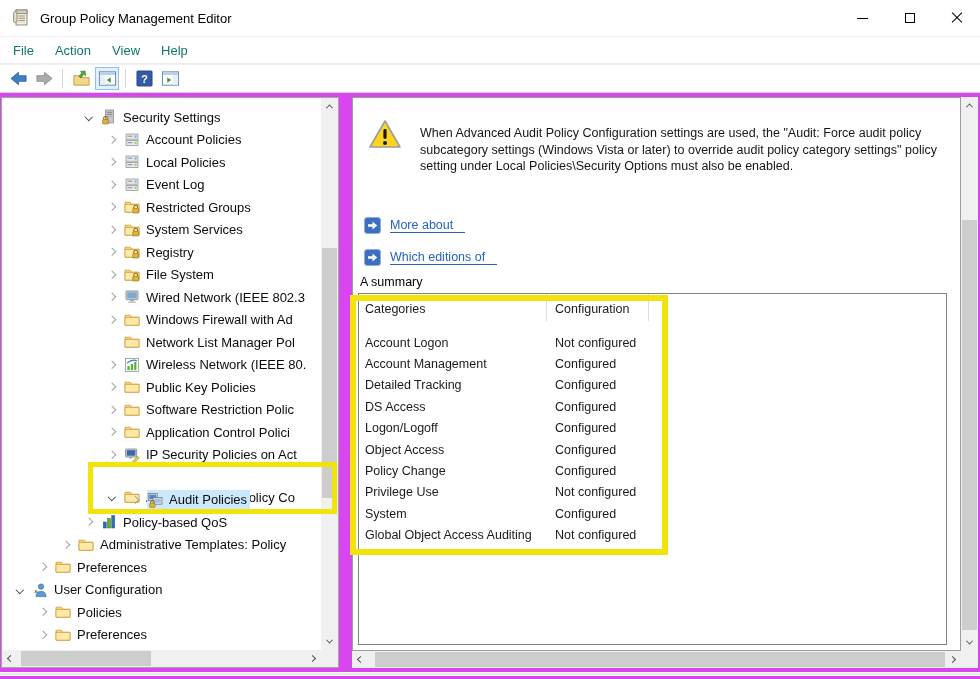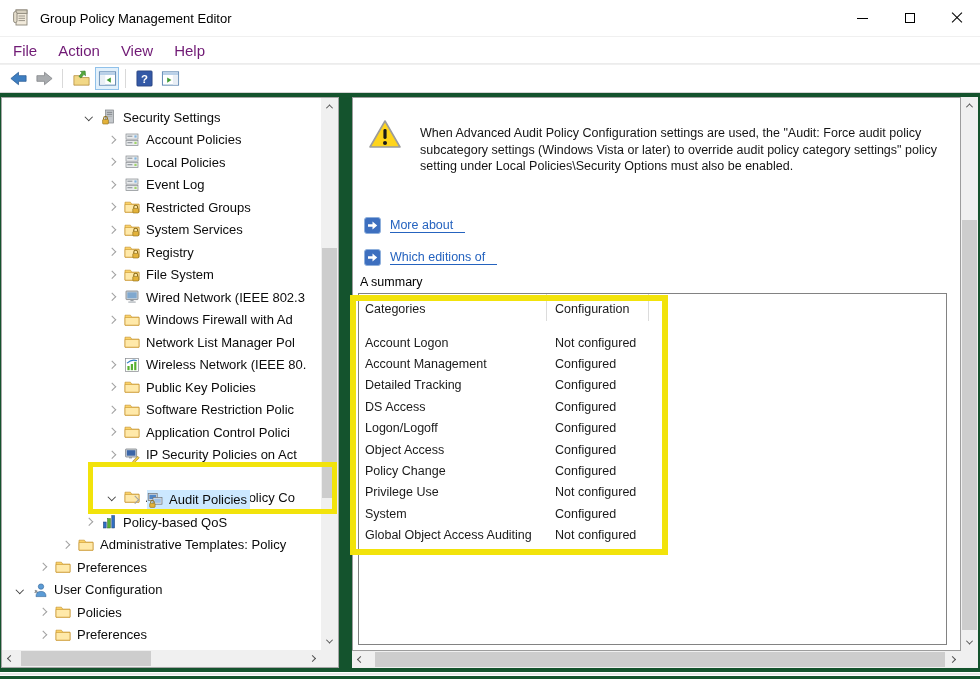--- a/index.html
+++ b/index.html
@@ -20,35 +20,35 @@
   .glyph-max { width:10px; height:10px; border:1px solid #000; display:block; }
   .glyph-close { position:relative; width:12px; height:12px; display:block; }
   .glyph-close::before, .glyph-close::after { content:""; position:absolute; left:-1px; top:5px;
     width:14px; height:1px; background:#000; }
   .glyph-close::before { transform:rotate(45deg); }
   .glyph-close::after  { transform:rotate(-45deg); }
 
   
   .menubar { position:absolute; top:37px; left:0; right:0; height:27px; background:#fff;
     display:flex; align-items:center; border-bottom:1px solid #ececec; }
-  .menu-item { background:none; border:none; font-family:inherit; font-size:15px; color:#701a75;
+  .menu-item { background:none; border:none; font-family:inherit; font-size:13px; color:#0f766e;
     padding:4px 10px; margin-left:1px; cursor:pointer; }
   .menu-item:first-child { margin-left:3px; }
 
   
   .toolbar { position:absolute; top:65px; left:0; right:0; height:28px; background:#fff;
     display:flex; align-items:center; border-bottom:1px solid #d4d4d4; padding-left:5px; }
   .tb-btn { width:24px; height:23px; border:1px solid transparent; background:transparent;
     display:flex; align-items:center; justify-content:center; margin:0 1px; cursor:pointer; }
   .tb-btn.active { background:#e2f0fb; border:1px solid #90c1ea; }
   .tb-btn svg { width:19px; height:19px; }
   .tb-sep { width:1px; height:19px; background:#d9d9d9; margin:0 5px; }
 
   
-  .content { position:absolute; top:93px; left:0; right:0; height:586px; background:#14532d; }
+  .content { position:absolute; top:93px; left:0; right:0; height:586px; background:#d946ef; }
 
   
   .left-pane  { position:absolute; left:1px;  top:4px; width:338px; height:571px;
     background:#fff; border:1px solid #a6a6a6; }
   .right-pane { position:absolute; left:352px; top:4px; width:626px; height:571px; }
   .panel { position:absolute; left:0; top:0; right:17px; bottom:17px;
     background:#fff; border:1px solid #9d9d9d; }
 
   
   .vscroll { position:absolute; right:0; top:0; bottom:17px; width:17px; background:#f0f0f0; }

